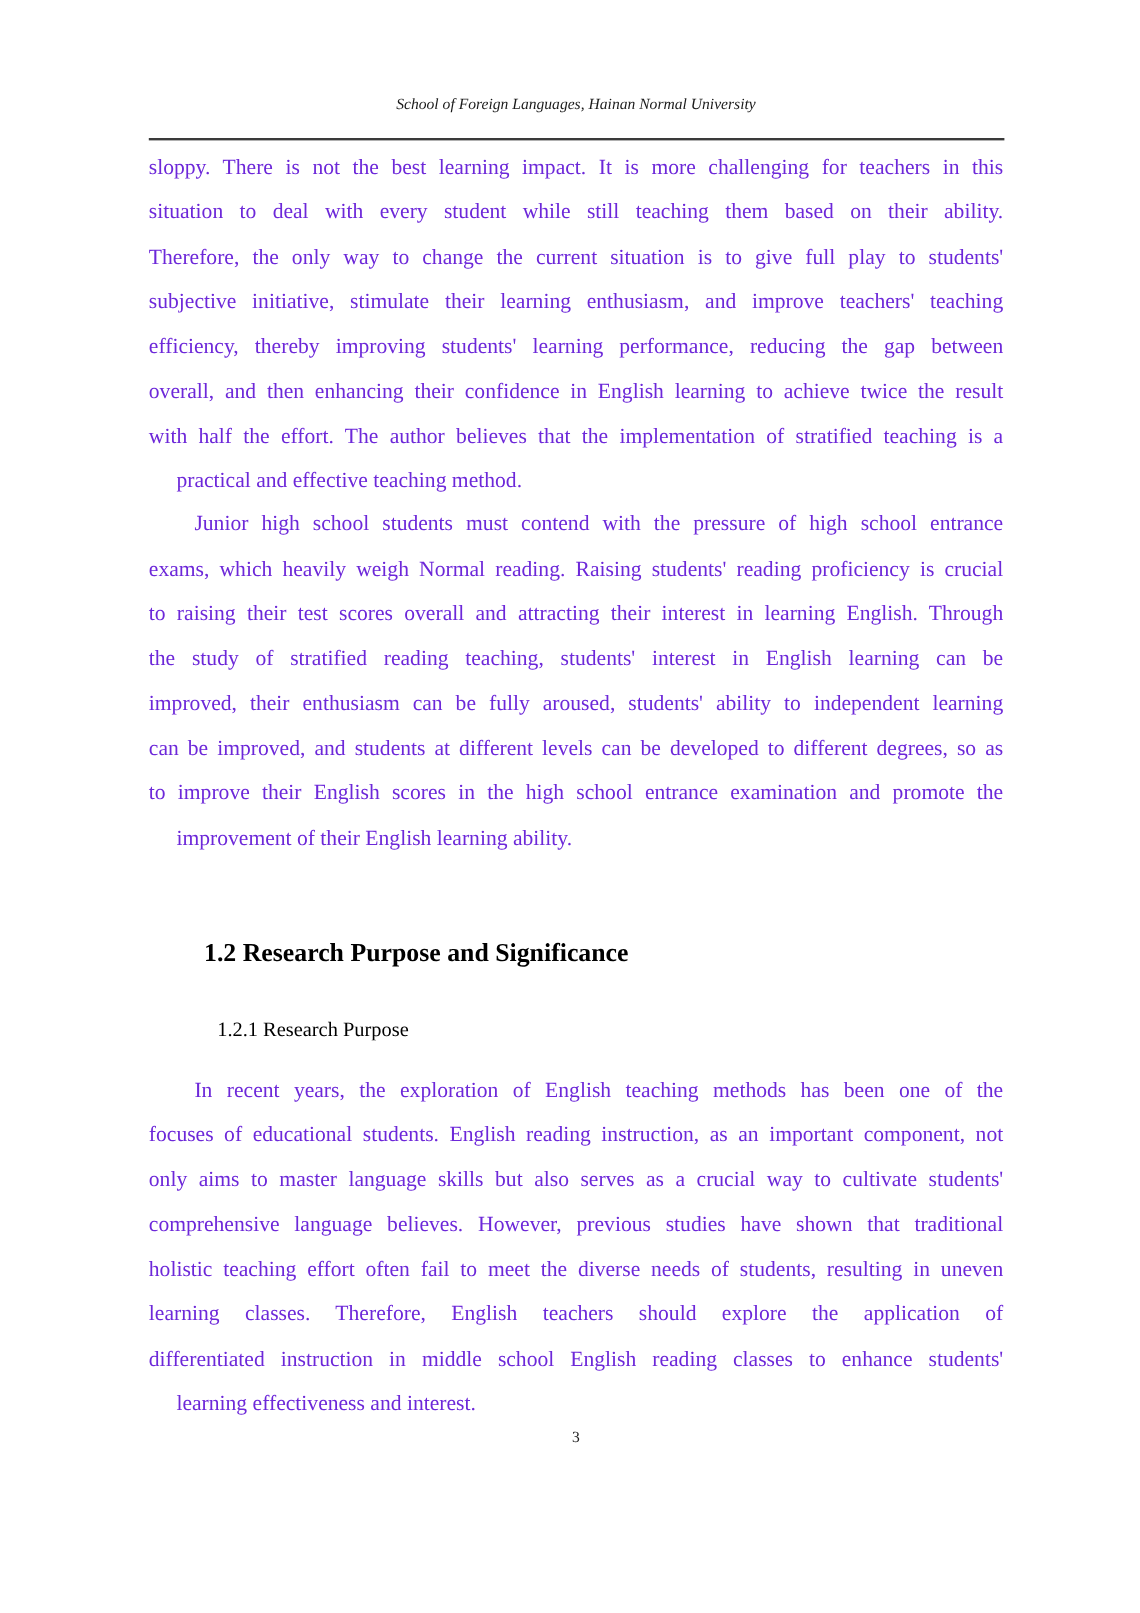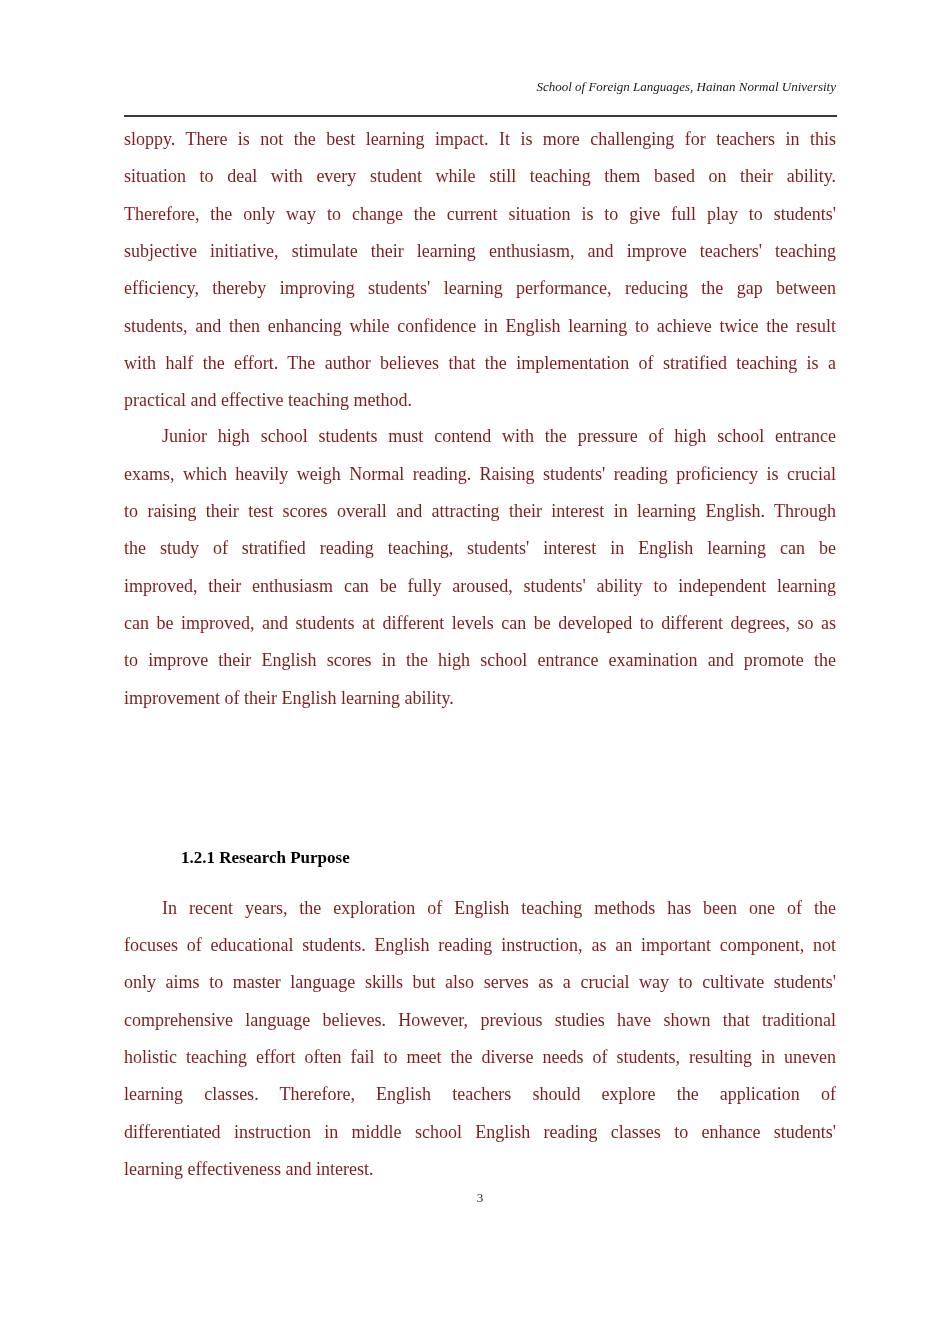--- a/index.html
+++ b/index.html
@@ -1,75 +1,76 @@
 <!DOCTYPE html>
 <html><head>
   <meta charset="utf-8">
   <style>
     html, body { margin: 0; padding: 0; background: #ffffff; }
     body { width: 950px; height: 1344px; position: relative; overflow: hidden; color: #000; }
     .page { position: absolute; left: 0; top: 0; width: 950px; height: 1344px; background: #fff; }
     .header {
-      position: absolute; left: 124px; top: 79px; width: 712px; text-align: right;
+      position: absolute; left: 124px; top: 79px; width: 712px; text-align: center;
       font-family: "Liberation Serif", serif; font-style: italic; font-size: 13px; color: #1a1a1a;
     }
     .header-rule {
       position: absolute; left: 124px; top: 115px; width: 713px; height: 0;
       border-top: 2px solid #3a3a3a;
     }
     .line {
       position: absolute; left: 124px; width: 712px; height: 22px;
       font-family: "Liberation Serif", serif; font-size: 18px; line-height: 22px;
-      text-align: justify; text-align-last: justify; white-space: nowrap; color: #7f1d1d;
+      text-align: justify; text-align-last: justify; white-space: nowrap; color: #6d28d9;
     }
-    .line.last { text-align-last: left; }
+    .line.last { text-align-last: left; margin-left: 23px; }
     .line.indent { left: 162px; width: 674px; }
     .h2 {
       position: absolute; left: 170px; top: 782px;
       font-family: "Liberation Serif", serif; font-weight: bold; font-size: 21.5px; color: #000;
     }
     .h3 {
       position: absolute; left: 181px; top: 848px;
-      font-family: "Liberation Serif", serif; font-weight: bold; font-size: 17px; color: #000;
+      font-family: "Liberation Serif", serif; font-weight: normal; font-size: 17px; color: #000;
     }
     .page-number {
       position: absolute; left: 124px; top: 1190px; width: 712px; text-align: center;
       font-family: "Liberation Serif", serif; font-size: 13px; color: #222;
     }
   </style>
 </head>
 <body>
 
 <div class="page">
 
   <div class="header">School of Foreign Languages, Hainan Normal University</div>
   <div class="header-rule"></div>
 
   <div>
     <div class="line" style="top:128px">sloppy. There is not the best learning impact. It is more challenging for teachers in this</div>
     <div class="line" style="top:165px">situation to deal with every student while still teaching them based on their ability.</div>
     <div class="line" style="top:203px">Therefore, the only way to change the current situation is to give full play to students'</div>
     <div class="line" style="top:240px">subjective initiative, stimulate their learning enthusiasm, and improve teachers' teaching</div>
     <div class="line" style="top:277px">efficiency, thereby improving students' learning performance, reducing the gap between</div>
-    <div class="line" style="top:315px">students, and then enhancing while confidence in English learning to achieve twice the result</div>
+    <div class="line" style="top:315px">overall, and then enhancing their confidence in English learning to achieve twice the result</div>
     <div class="line" style="top:352px">with half the effort. The author believes that the implementation of stratified teaching is a</div>
     <div class="line last" style="top:389px">practical and effective teaching method.</div>
   </div>
 
   <div>
     <div class="line indent" style="top:425px">Junior high school students must contend with the pressure of high school entrance</div>
     <div class="line" style="top:463px">exams, which heavily weigh Normal reading. Raising students' reading proficiency is crucial</div>
     <div class="line" style="top:500px">to raising their test scores overall and attracting their interest in learning English. Through</div>
     <div class="line" style="top:537px">the study of stratified reading teaching, students' interest in English learning can be</div>
     <div class="line" style="top:575px">improved, their enthusiasm can be fully aroused, students' ability to independent learning</div>
     <div class="line" style="top:612px">can be improved, and students at different levels can be developed to different degrees, so as</div>
     <div class="line" style="top:649px">to improve their English scores in the high school entrance examination and promote the</div>
     <div class="line last" style="top:687px">improvement of their English learning ability.</div>
   </div>
 
+  <div class="h2">1.2 Research Purpose and Significance</div>
   <div class="h3">1.2.1 Research Purpose</div>
 
   <div>
     <div class="line indent" style="top:897px">In recent years, the exploration of English teaching methods has been one of the</div>
     <div class="line" style="top:934px">focuses of educational students. English reading instruction, as an important component, not</div>
     <div class="line" style="top:971px">only aims to master language skills but also serves as a crucial way to cultivate students'</div>
     <div class="line" style="top:1009px">comprehensive language believes. However, previous studies have shown that traditional</div>
     <div class="line" style="top:1046px">holistic teaching effort often fail to meet the diverse needs of students, resulting in uneven</div>
     <div class="line" style="top:1083px">learning classes. Therefore, English teachers should explore the application of</div>
     <div class="line" style="top:1121px">differentiated instruction in middle school English reading classes to enhance students'</div>

